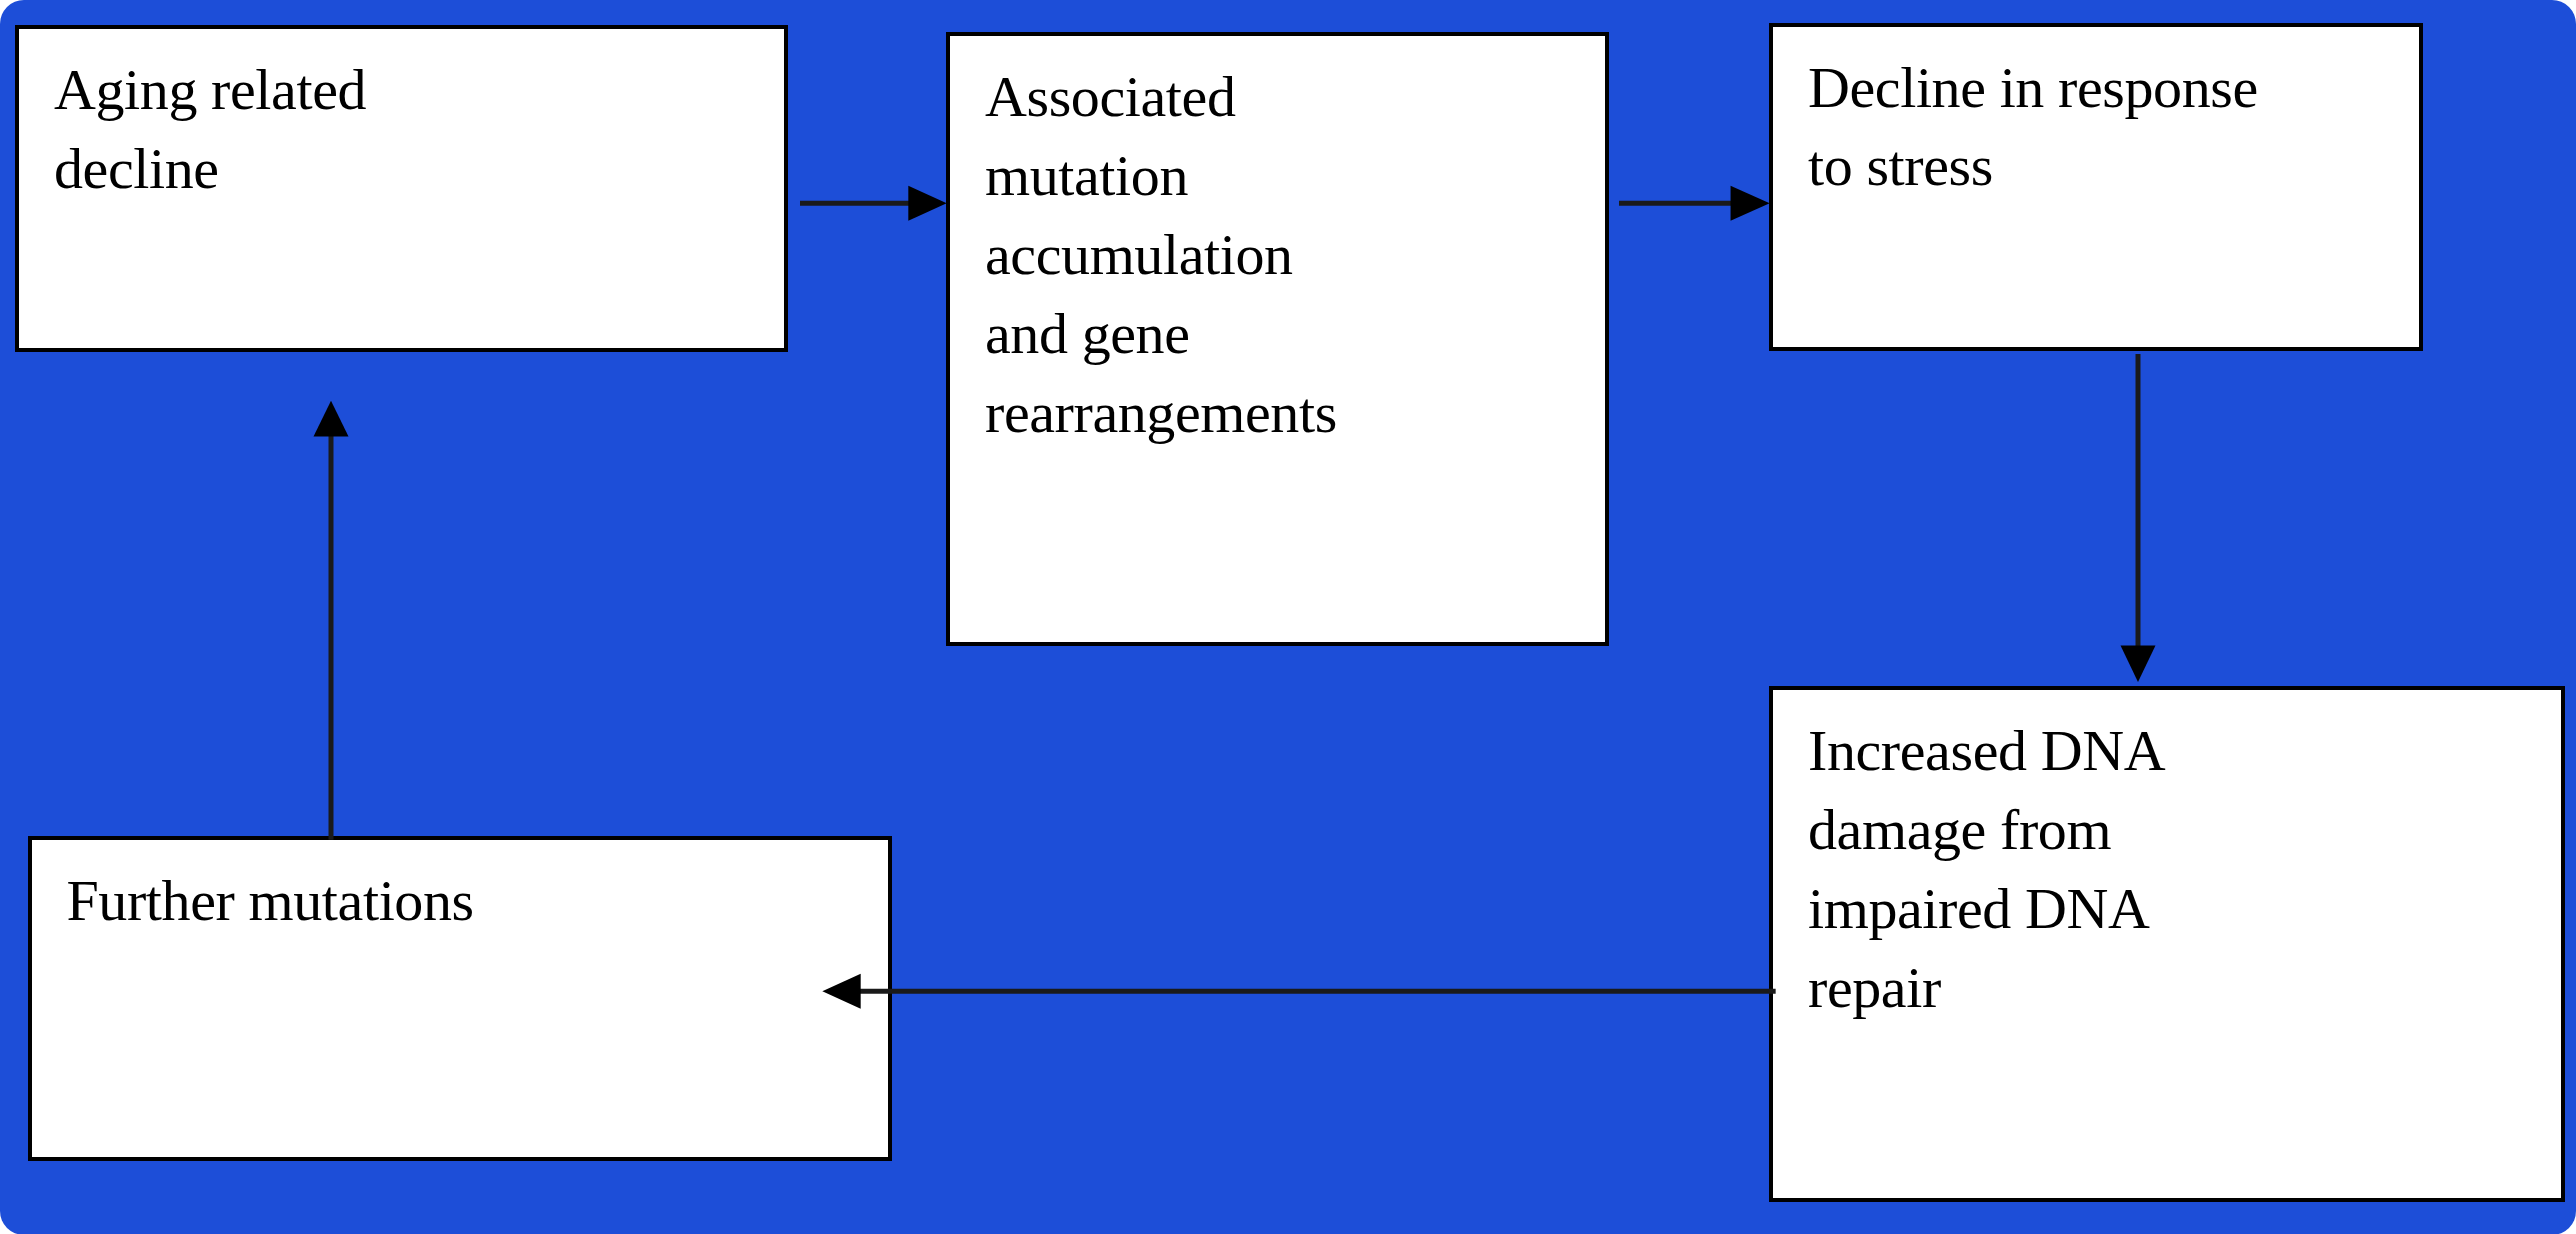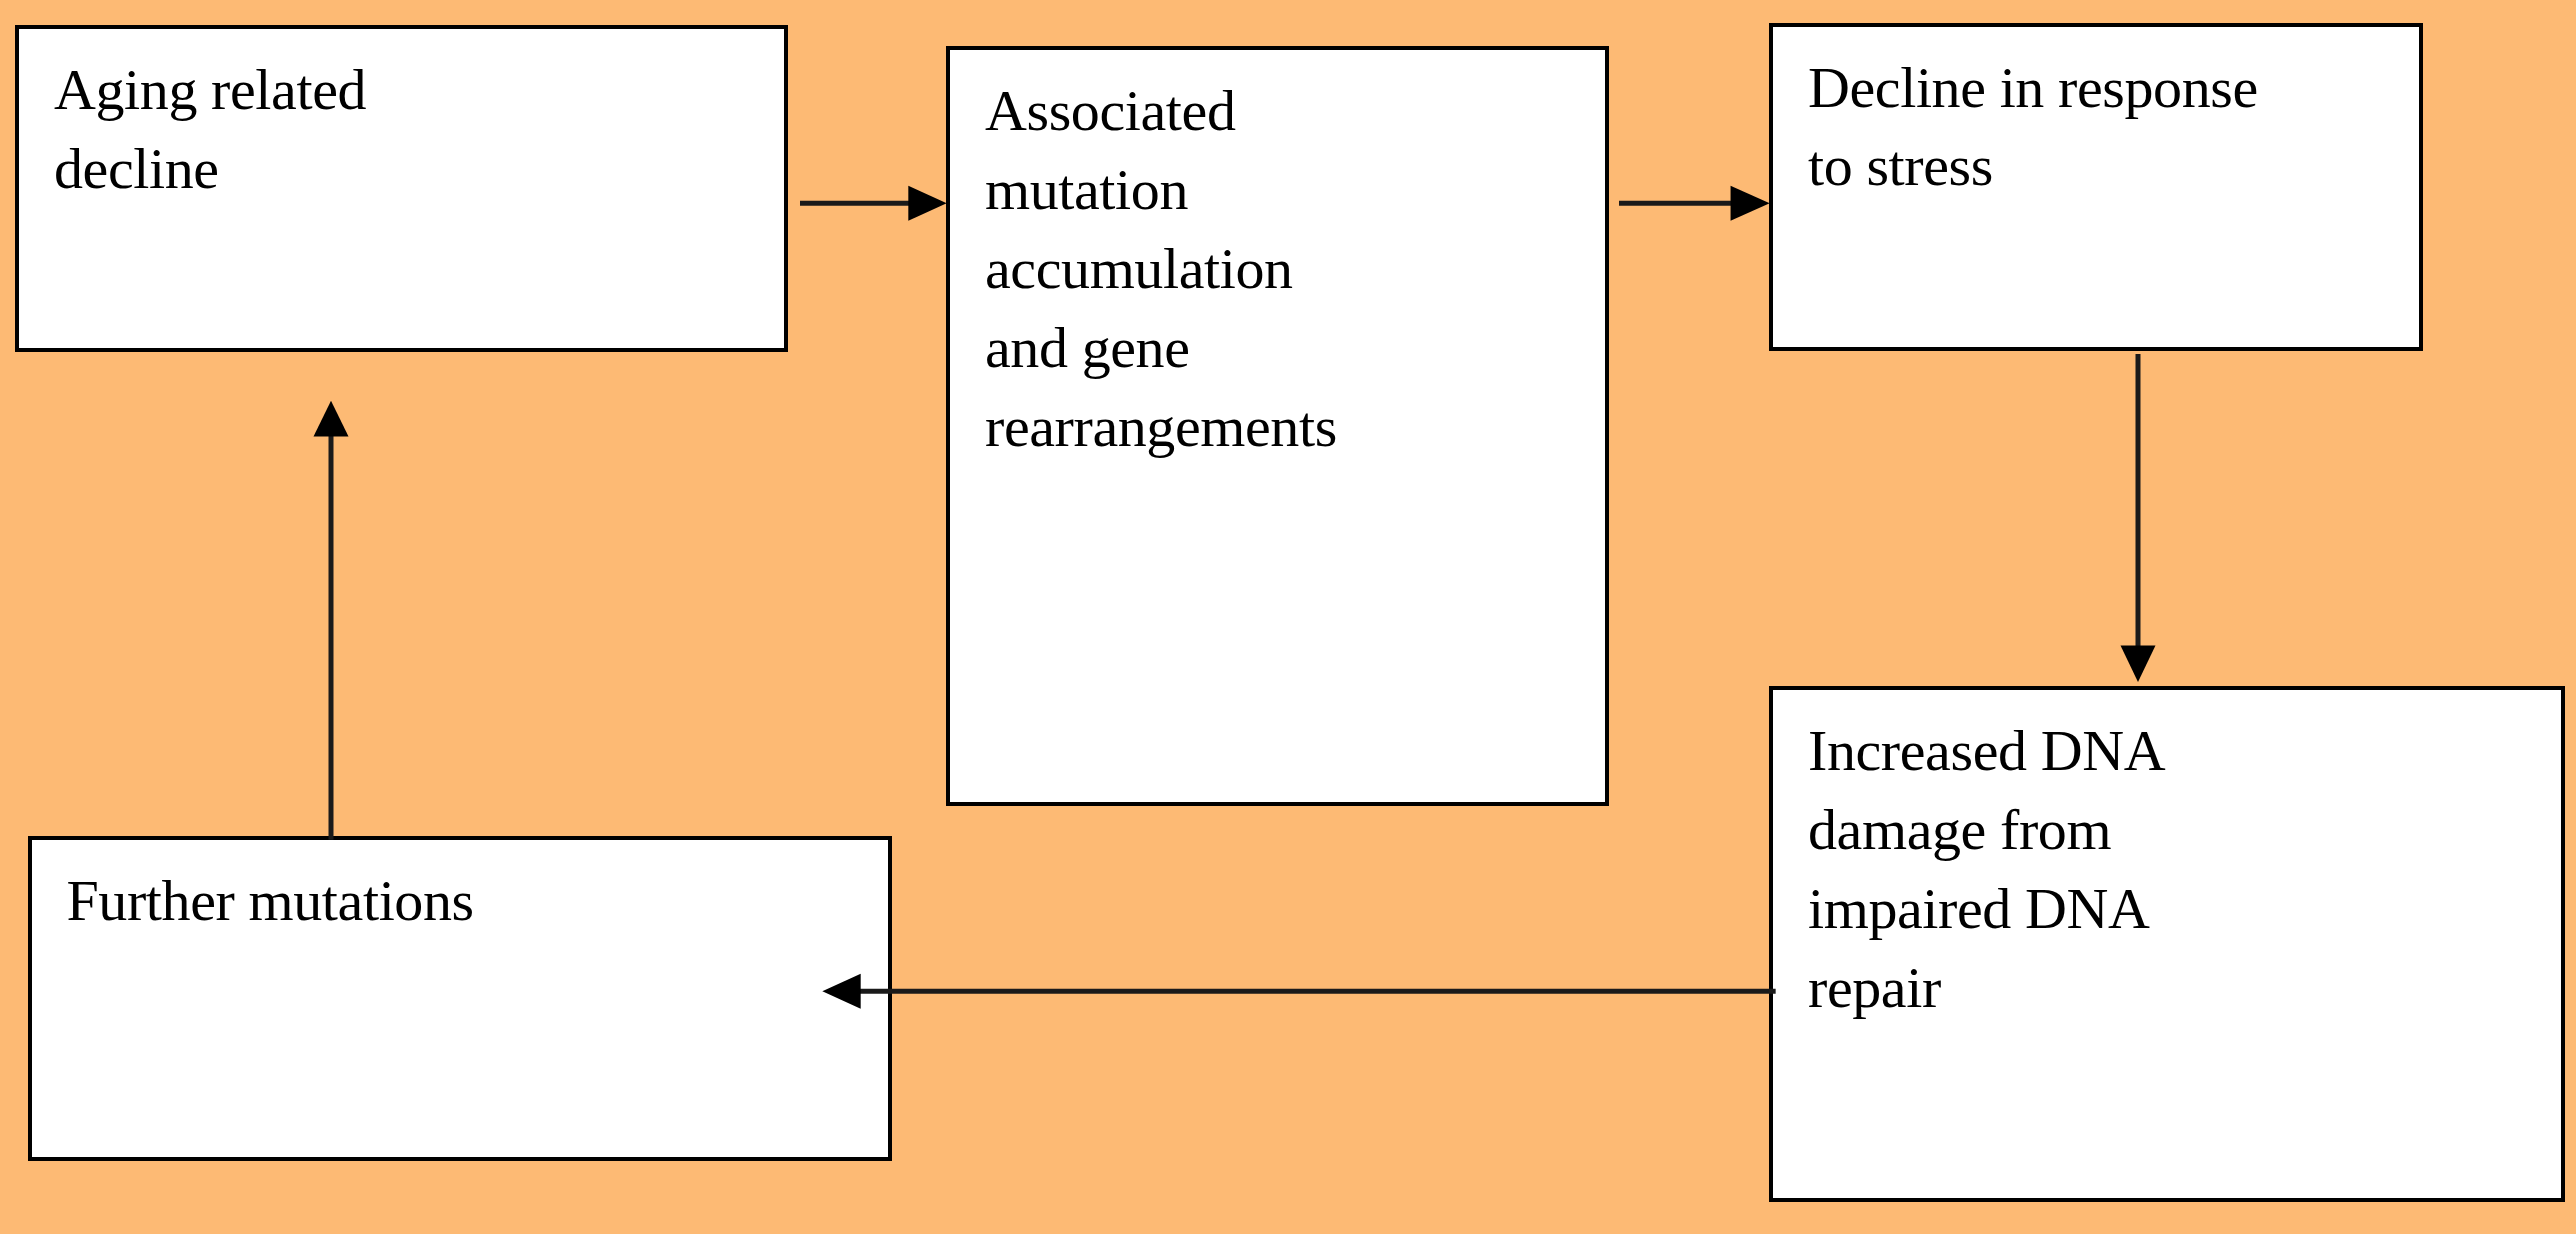--- a/index.html
+++ b/index.html
@@ -4,23 +4,24 @@
 <style>
   html, body {
     margin: 0;
     padding: 0;
     background: #ffffff;
   }
   #canvas {
     position: relative;
     width: 2576px;
     height: 1235px;
-    background: #fdba74;
+    background: #1d4ed8;
     overflow: hidden;
     font-family: "Liberation Serif", "DejaVu Serif", serif;
+    border-radius: 24px;
   }
   .node {
     position: absolute;
     box-sizing: border-box;
     border: 4.2px solid #000000;
     background: #ffffff;
   }
   .node-label {
     position: absolute;
     left: 35px;
@@ -44,21 +45,21 @@
 </head>
 <body>
 
 <div id="canvas">
 
   <div class="node" style="left:15px; top:25px; width:773px; height:327px;">
     <div class="node-label">Aging related
 decline</div>
   </div>
 
-  <div class="node" style="left:946px; top:46px; width:663px; height:760px;">
+  <div class="node" style="left:946px; top:32px; width:663px; height:614px;">
     <div class="node-label">Associated
 mutation
 accumulation
 and gene
 rearrangements</div>
   </div>
 
   <div class="node" style="left:1769px; top:22.5px; width:654px; height:328px;">
     <div class="node-label">Decline in response
 to stress</div>

